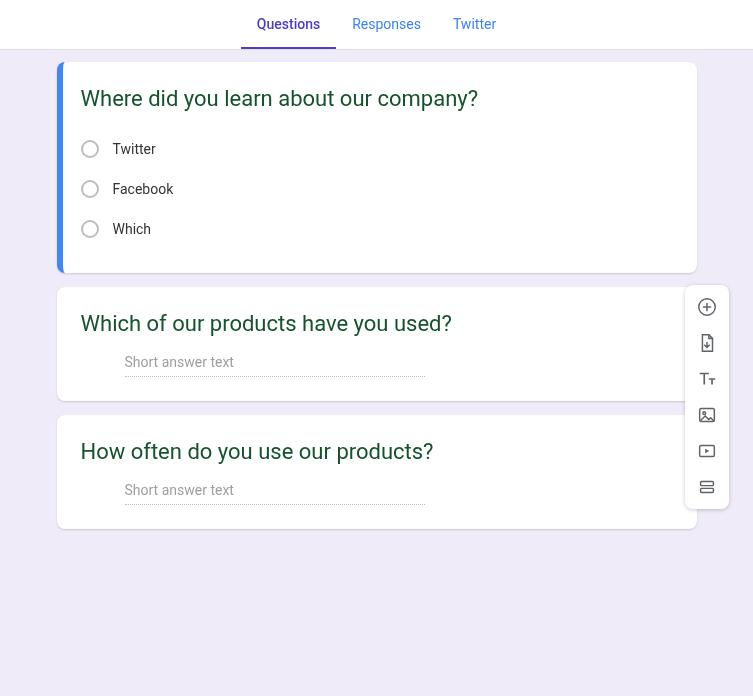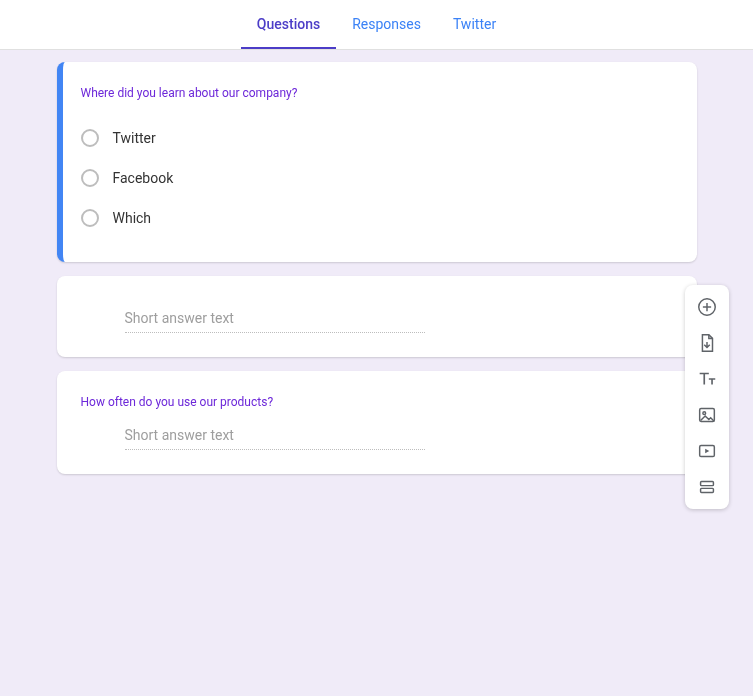--- a/index.html
+++ b/index.html
@@ -14,21 +14,21 @@
 
 .card { background: #fff; border-radius: 8px; box-shadow: 0 1px 2px rgba(0,0,0,0.15); margin-bottom: 14px; position: relative; }
 
 .header-card { border-top: 10px solid #4c3dc7; }
 .header-card-inner { padding: 22px 24px 24px 24px; }
 .form-title { font-size: 32px; font-weight: 400; color: #202124; border-bottom: 1px solid #e0e0e0; padding-bottom: 8px; margin-bottom: 8px; }
 .form-desc { font-size: 14px; color: #9e9e9e; border-bottom: 1px dotted transparent; padding: 6px 0 4px 0; border-bottom: 1px solid #e0e0e0;}
 
 .q-card { padding: 24px; }
 .q-card.selected { border-left: 6px solid #4285f4; padding-left: 18px; }
-.q-title { font-size: 12px; color: #6d28d9; margin-bottom: 18px; font-weight: 400; }
+.q-title { font-size: 22px; color: #14532d; margin-bottom: 18px; font-weight: 400; }
 
 .option-row { display: flex; align-items: center; gap: 14px; height: 40px; }
 .radio-circle { width: 18px; height: 18px; border: 2px solid #bdbdbd; border-radius: 50%; flex-shrink: 0; }
 .option-label { font-size: 14px; color: #333; }
 
 .short-answer-line { font-size: 14px; color: #9e9e9e; border-bottom: 1px dotted #bdbdbd; width: 300px; padding-bottom: 6px; margin-top: 10px; margin-left: 44px; }
 
 .toolbox { position: absolute; left: 685px; top: 235px; width: 44px; background: #fff; border-radius: 8px; box-shadow: 0 1px 4px rgba(0,0,0,0.2); display: flex; flex-direction: column; align-items: center; padding: 8px 0; gap: 8px; }
 .toolbox-btn { width: 28px; height: 28px; display: flex; align-items: center; justify-content: center; color: #5f6368; cursor: pointer; }
 .toolbox-btn svg { width: 22px; height: 22px; stroke: #5f6368; }
@@ -56,20 +56,21 @@
         <span class="radio-circle"></span>
         <span class="option-label">Facebook</span>
       </div>
       <div class="option-row">
         <span class="radio-circle"></span>
         <span class="option-label">Which</span>
       </div>
     </div>
 
     <div class="card q-card">
+      <div class="q-title">Which of our products have you used?</div>
       <div class="short-answer-line">Short answer text</div>
     </div>
 
     <div class="card q-card">
       <div class="q-title">How often do you use our products?</div>
       <div class="short-answer-line">Short answer text</div>
     </div>
 
   </div>
 

